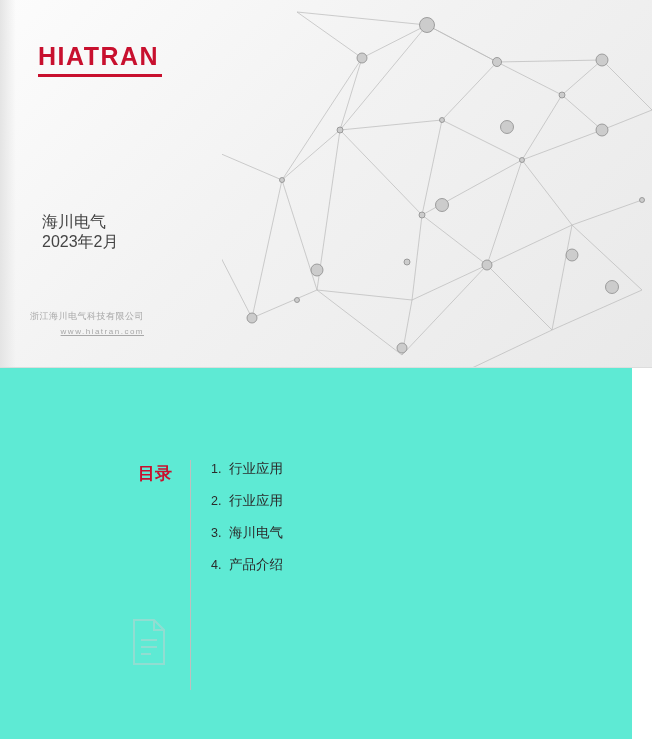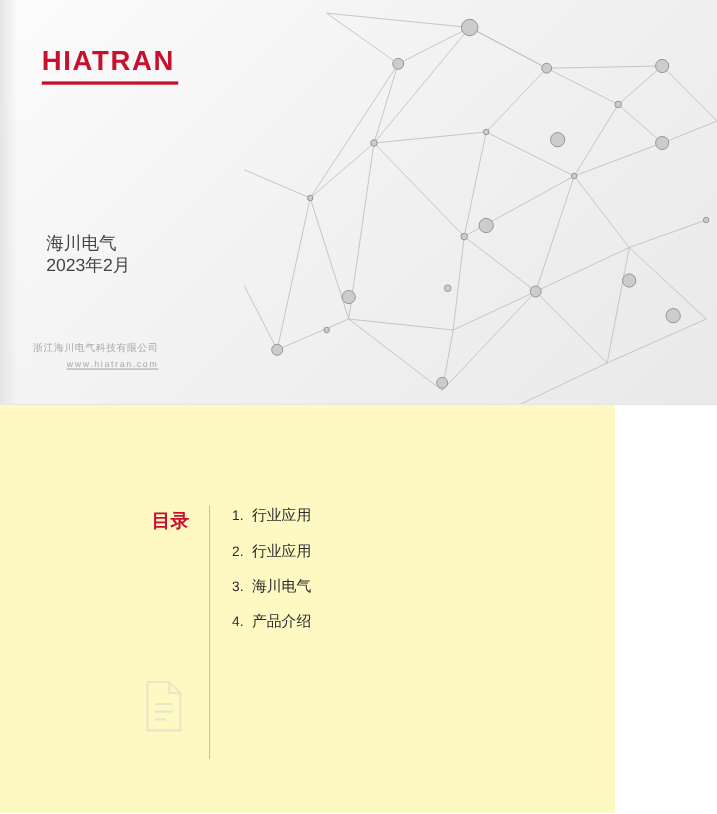--- a/index.html
+++ b/index.html
@@ -86,23 +86,23 @@
   }
   .slide-footer .url {
     letter-spacing: 1.5px;
     font-size: 8px;
     text-decoration: underline;
   }
 
   
   .slide-two {
     position: relative;
-    width: 559px;
+    width: 632px;
     height: 371px;
-    background: #fef9c3;
+    background: #5eead4;
     overflow: hidden;
   }
   .toc-wrap {
     position: absolute;
     left: 138px;
     top: 92px;
     display: flex;
     align-items: flex-start;
   }
   .toc-heading {

